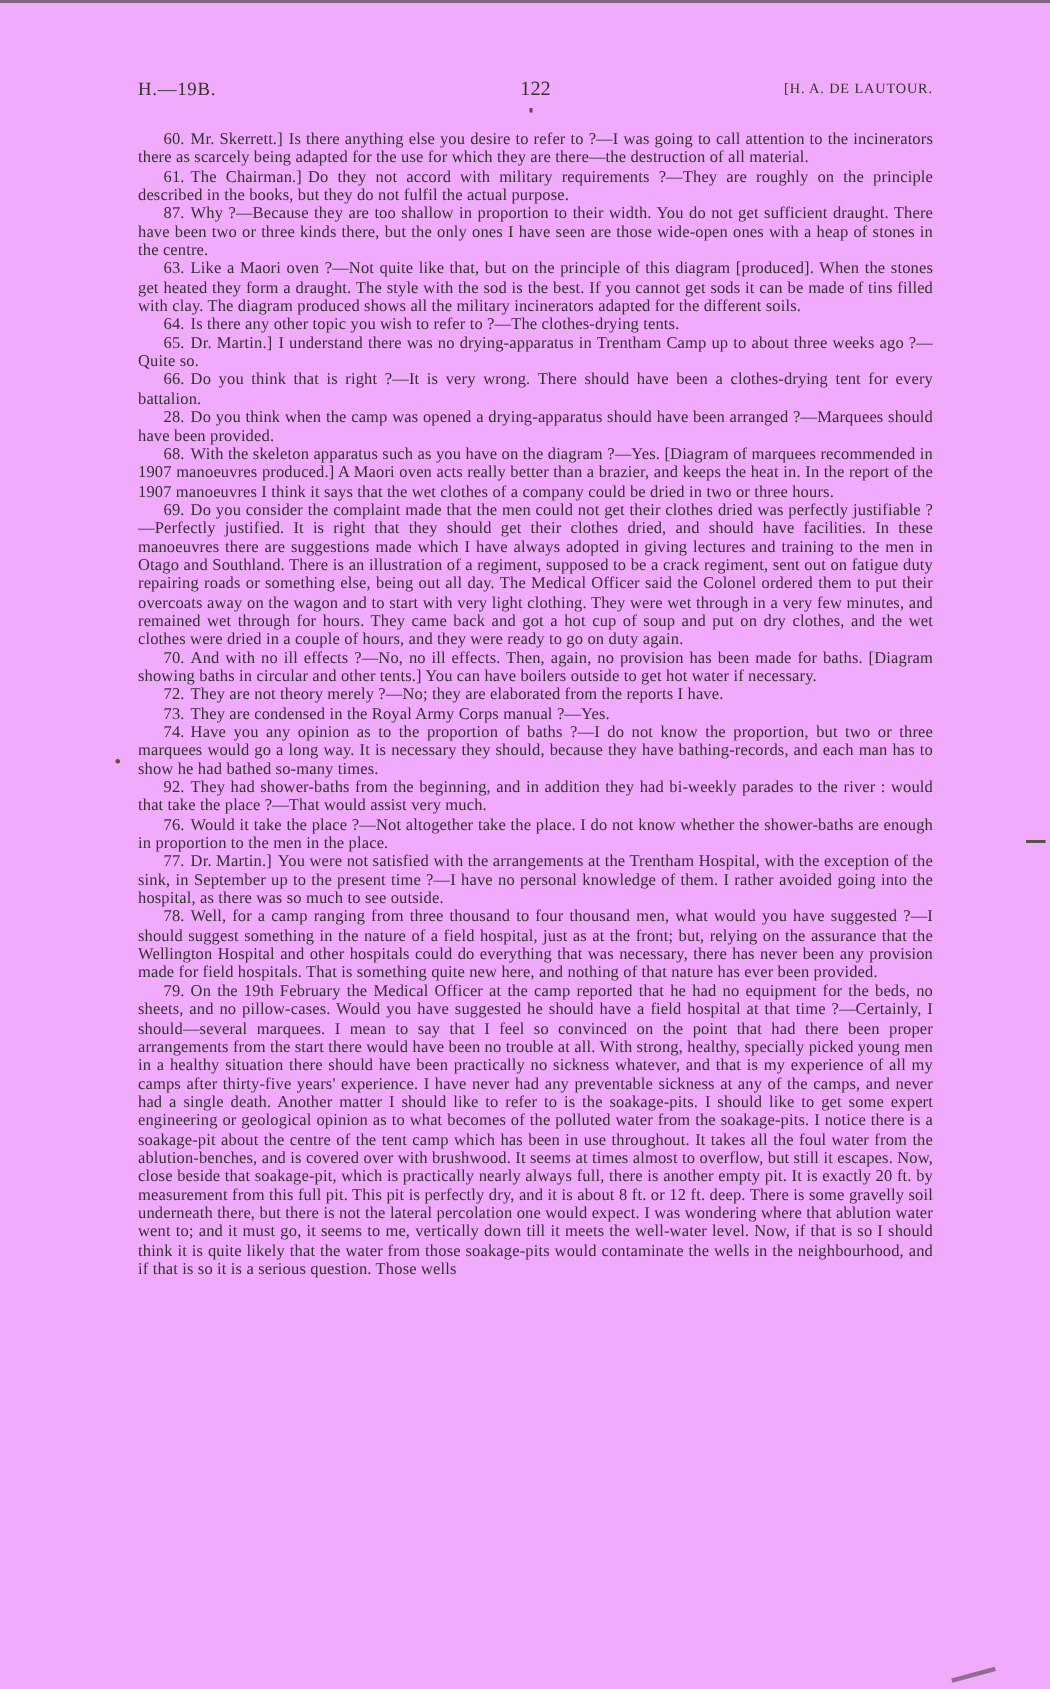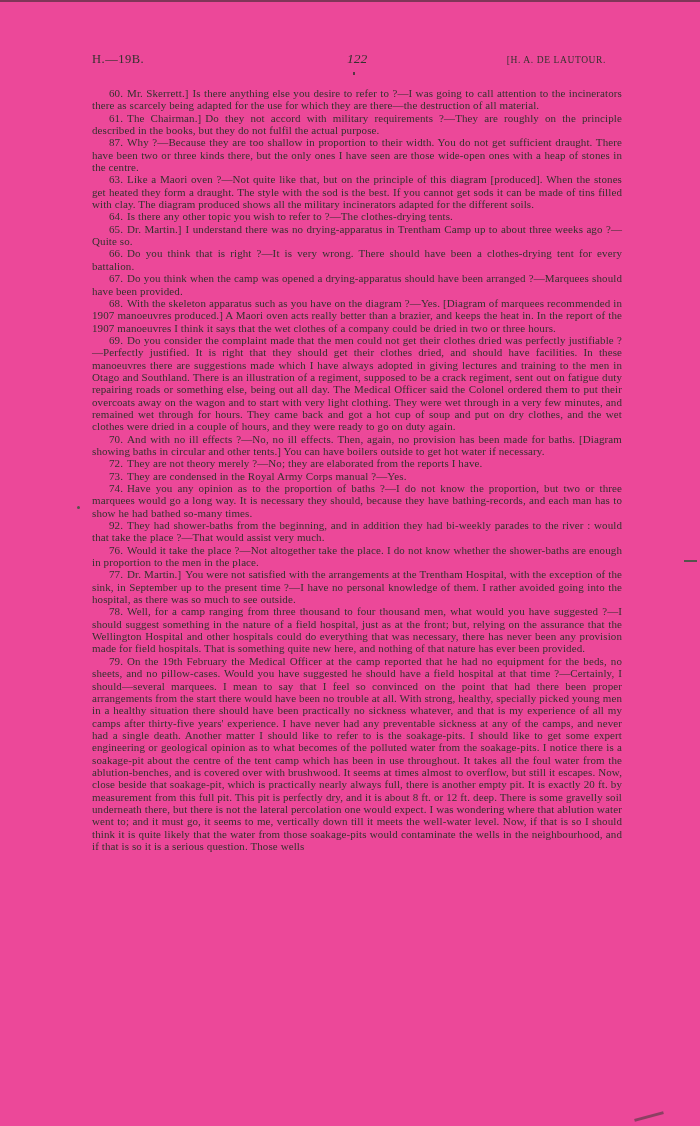--- a/index.html
+++ b/index.html
@@ -2,43 +2,43 @@
 <html><head>
 <meta charset="utf-8">
 <style>
   * { margin:0; padding:0; box-sizing:border-box; }
   html, body { width:700px; height:1126px; }
   body { font-family:"Liberation Serif","DejaVu Serif",serif; }
 
   .page {
     position:relative;
     width:700px; height:1126px;
-    background:#ec4899;
+    background:#f0abfc;
     color:#34322e;
     overflow:hidden;
   }
   .page::before {           
     content:"";
     position:absolute; top:0; left:0; right:0; height:2px;
     background:rgba(40,38,34,0.55);
   }
 
   .header {
     position:absolute; top:52px; left:92px; width:530px; height:16px;
   }
   .h-left {
     position:absolute; left:0; top:0;
     font-size:12.5px; letter-spacing:0.5px;
   }
   .h-center {
     position:absolute; left:0; right:0; top:-1px;
-    text-align:center; font-size:13.5px;font-style:italic;
+    text-align:center; font-size:13.5px;
   }
   .h-right {
-    position:absolute; right:16px; top:3px;
+    position:absolute; right:0; top:3px;
     font-size:9.5px; letter-spacing:0.6px;padding-left:24px;
   }
 
   .body-col {
     position:absolute; top:87px; left:92px; width:530px;
     font-size:11px; line-height:12.35px;
     text-align:justify;
     letter-spacing:0.1px;
   }
   .para { text-indent:17px; margin:0; }
@@ -74,21 +74,21 @@
   <p class="para"><span class="pnum">87.</span><span class="ptext">Why ?—Because they are too shallow in proportion to their width.  You do not get sufficient draught.  There have been two or three kinds there, but the only ones I have seen are those wide-open ones with a heap of stones in the centre.</span></p>
 
   <p class="para"><span class="pnum">63.</span><span class="ptext">Like a Maori oven ?—Not quite like that, but on the principle of this diagram [produced].  When the stones get heated they form a draught.  The style with the sod is the best.  If you cannot get sods it can be made of tins filled with clay.  The diagram produced shows all the military incinerators adapted for the different soils.</span></p>
 
   <p class="para"><span class="pnum">64.</span><span class="ptext">Is there any other topic you wish to refer to ?—The clothes-drying tents.</span></p>
 
   <p class="para"><span class="pnum">65.</span><span class="speaker">Dr. Martin.]</span><span class="ptext">I understand there was no drying-apparatus in Trentham Camp up to about three weeks ago ?—Quite so.</span></p>
 
   <p class="para"><span class="pnum">66.</span><span class="ptext">Do you think that is right ?—It is very wrong.  There should have been a clothes-drying tent for every battalion.</span></p>
 
-  <p class="para"><span class="pnum">67.</span><span class="ptext">Do you think when the camp was opened a drying-apparatus should have been arranged ?—Marquees should have been provided.</span></p>
+  <p class="para"><span class="pnum">28.</span><span class="ptext">Do you think when the camp was opened a drying-apparatus should have been arranged ?—Marquees should have been provided.</span></p>
 
   <p class="para"><span class="pnum">68.</span><span class="ptext">With the skeleton apparatus such as you have on the diagram ?—Yes.  [Diagram of marquees recommended in 1907 manoeuvres produced.]  A Maori oven acts really better than a brazier, and keeps the heat in.  In the report of the 1907 manoeuvres I think it says that the wet clothes of a company could be dried in two or three hours.</span></p>
 
   <p class="para"><span class="pnum">69.</span><span class="ptext">Do you consider the complaint made that the men could not get their clothes dried was perfectly justifiable ?—Perfectly justified.  It is right that they should get their clothes dried, and should have facilities.  In these manoeuvres there are suggestions made which I have always adopted in giving lectures and training to the men in Otago and Southland.  There is an illustration of a regiment, supposed to be a crack regiment, sent out on fatigue duty repairing roads or something else, being out all day.  The Medical Officer said the Colonel ordered them to put their overcoats away on the wagon and to start with very light clothing.  They were wet through in a very few minutes, and remained wet through for hours.  They came back and got a hot cup of soup and put on dry clothes, and the wet clothes were dried in a couple of hours, and they were ready to go on duty again.</span></p>
 
   <p class="para"><span class="pnum">70.</span><span class="ptext">And with no ill effects ?—No, no ill effects.  Then, again, no provision has been made for baths.  [Diagram showing baths in circular and other tents.]  You can have boilers outside to get hot water if necessary.</span></p>
 
 
   <p class="para"><span class="pnum">72.</span><span class="ptext">They are not theory merely ?—No; they are elaborated from the reports I have.</span></p>
 

